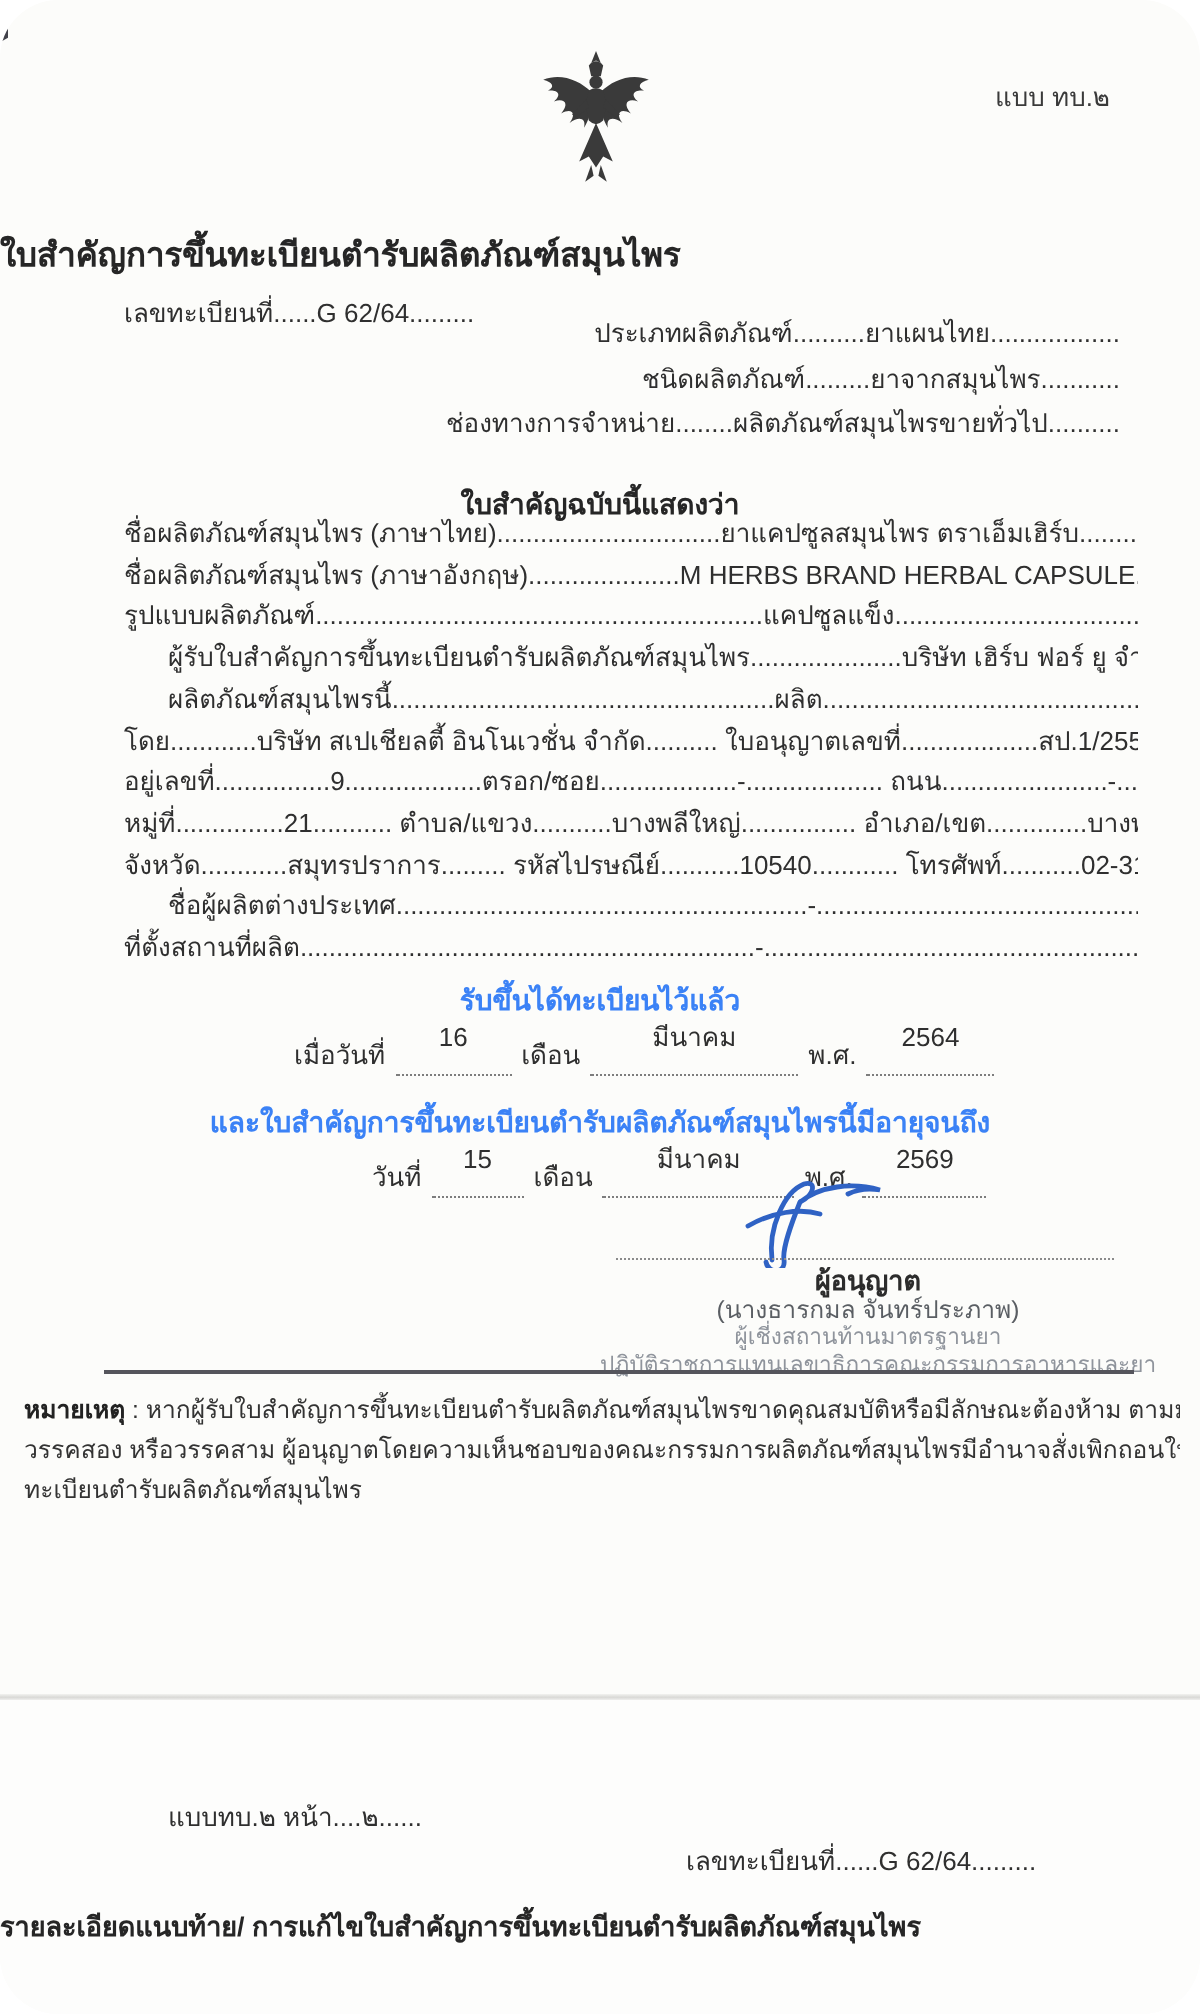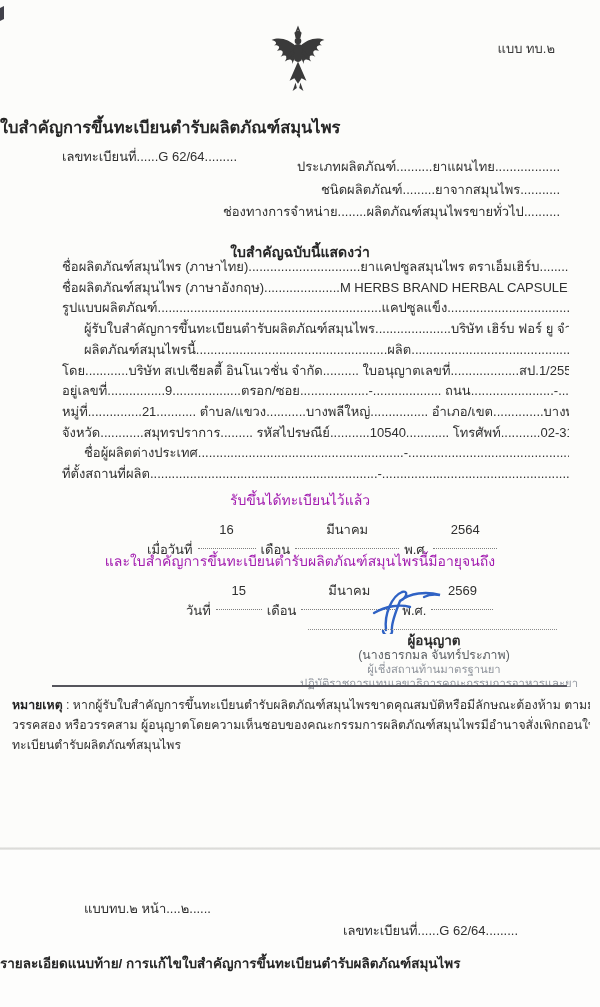--- a/index.html
+++ b/index.html
@@ -1,21 +1,21 @@
 <!DOCTYPE html>
 <html><head>
 <meta charset="utf-8">
 <style>
   html,body{margin:0;padding:0;}
   body{
     width:600px;height:1007px;
     font-family:"Liberation Sans","DejaVu Sans",sans-serif;
     color:#2f2f2f;background:#ffffff;
   }
-  .sheet{position:relative;width:600px;height:1007px;background:#fcfcfa;overflow:hidden;}
+  .sheet{position:relative;width:600px;height:1007px;background:#fcfcfa;overflow:hidden;border-radius:29px;}
   .pg2{position:absolute;left:0;top:850px;width:600px;height:157px;background:#fdfdfc;}
   .page-divider{position:absolute;left:0;top:847px;width:600px;height:3px;
     background:linear-gradient(#f2f2f0,#d9d9d6 55%,#efefed);}
   .scan-artifact{position:absolute;left:0;top:7px;width:4px;height:13px;background:#41414a;transform:skewY(-28deg);}
 
   .emblem{position:absolute;left:268px;top:25px;width:60px;height:73px;}
 
   .form-code{position:absolute;right:45px;top:38px;font-size:13px;color:#3a3a3a;}
   .doc-title{position:absolute;left:0;top:114px;width:600px;text-align:left;
     font-weight:700;font-size:16.5px;color:#262626;}
@@ -23,30 +23,30 @@
 
   .right-fields{position:absolute;right:40px;top:156px;text-align:right;font-size:13px;line-height:22.5px;}
   .right-fields div{white-space:nowrap;}
 
   .stmt-head{position:absolute;left:0;top:241px;width:600px;text-align:center;font-weight:700;font-size:14px;color:#262626;}
 
   .body-lines{position:absolute;left:62px;top:257px;width:507px;font-size:13px;line-height:20.7px;}
   .bl{white-space:nowrap;overflow:hidden;}
   .ind{padding-left:22px;}
 
-  .center-head{position:absolute;left:0;width:600px;text-align:center;font-weight:400;font-size:14px;color:#a21caf;}
+  .center-head{position:absolute;left:0;width:600px;text-align:center;font-weight:700;font-size:14px;color:#3b82f6;}
   .reg-head{top:489px;}
   .validity-head{top:550px;}
 
   .daterow{position:absolute;display:flex;align-items:flex-end;font-size:13px;}
   .daterow1{left:144px;top:511px;}
   .daterow2{left:183px;top:572px;}
   .dlbl{padding:0 3px 1px 3px;white-space:nowrap;}
   .dslot{display:flex;justify-content:center;align-items:flex-start;
-    height:25px;border-bottom:1.6px dotted #7d7d7d;margin:12px 2px;}
+    height:25px;border-bottom:1.6px dotted #7d7d7d;margin:1px 2px;}
   .dslot .dv{font-size:13px;line-height:14px;}
   .w-day1{width:58px;} .w-mon1{width:104px;} .w-yr1{width:64px;text-align:right;}
   .w-day2{width:46px;} .w-mon2{width:96px;}  .w-yr2{width:62px;}
 
   .sig-svg{position:absolute;left:352px;top:588px;}
   .sig-dotline{position:absolute;left:308px;top:629px;width:249px;height:0;border-bottom:1.6px dotted #8b8b8b;}
   .sig-block{position:absolute;left:300px;top:634px;width:268px;text-align:center;}
   .sig-role{font-weight:700;font-size:13.5px;color:#2c2c2c;line-height:14px;}
   .sig-name{font-size:12.3px;color:#5a5e63;line-height:13.5px;margin-top:0.5px;}
   .sig-pos{font-size:11.3px;color:#8f949c;line-height:12.5px;margin-top:1px;}

